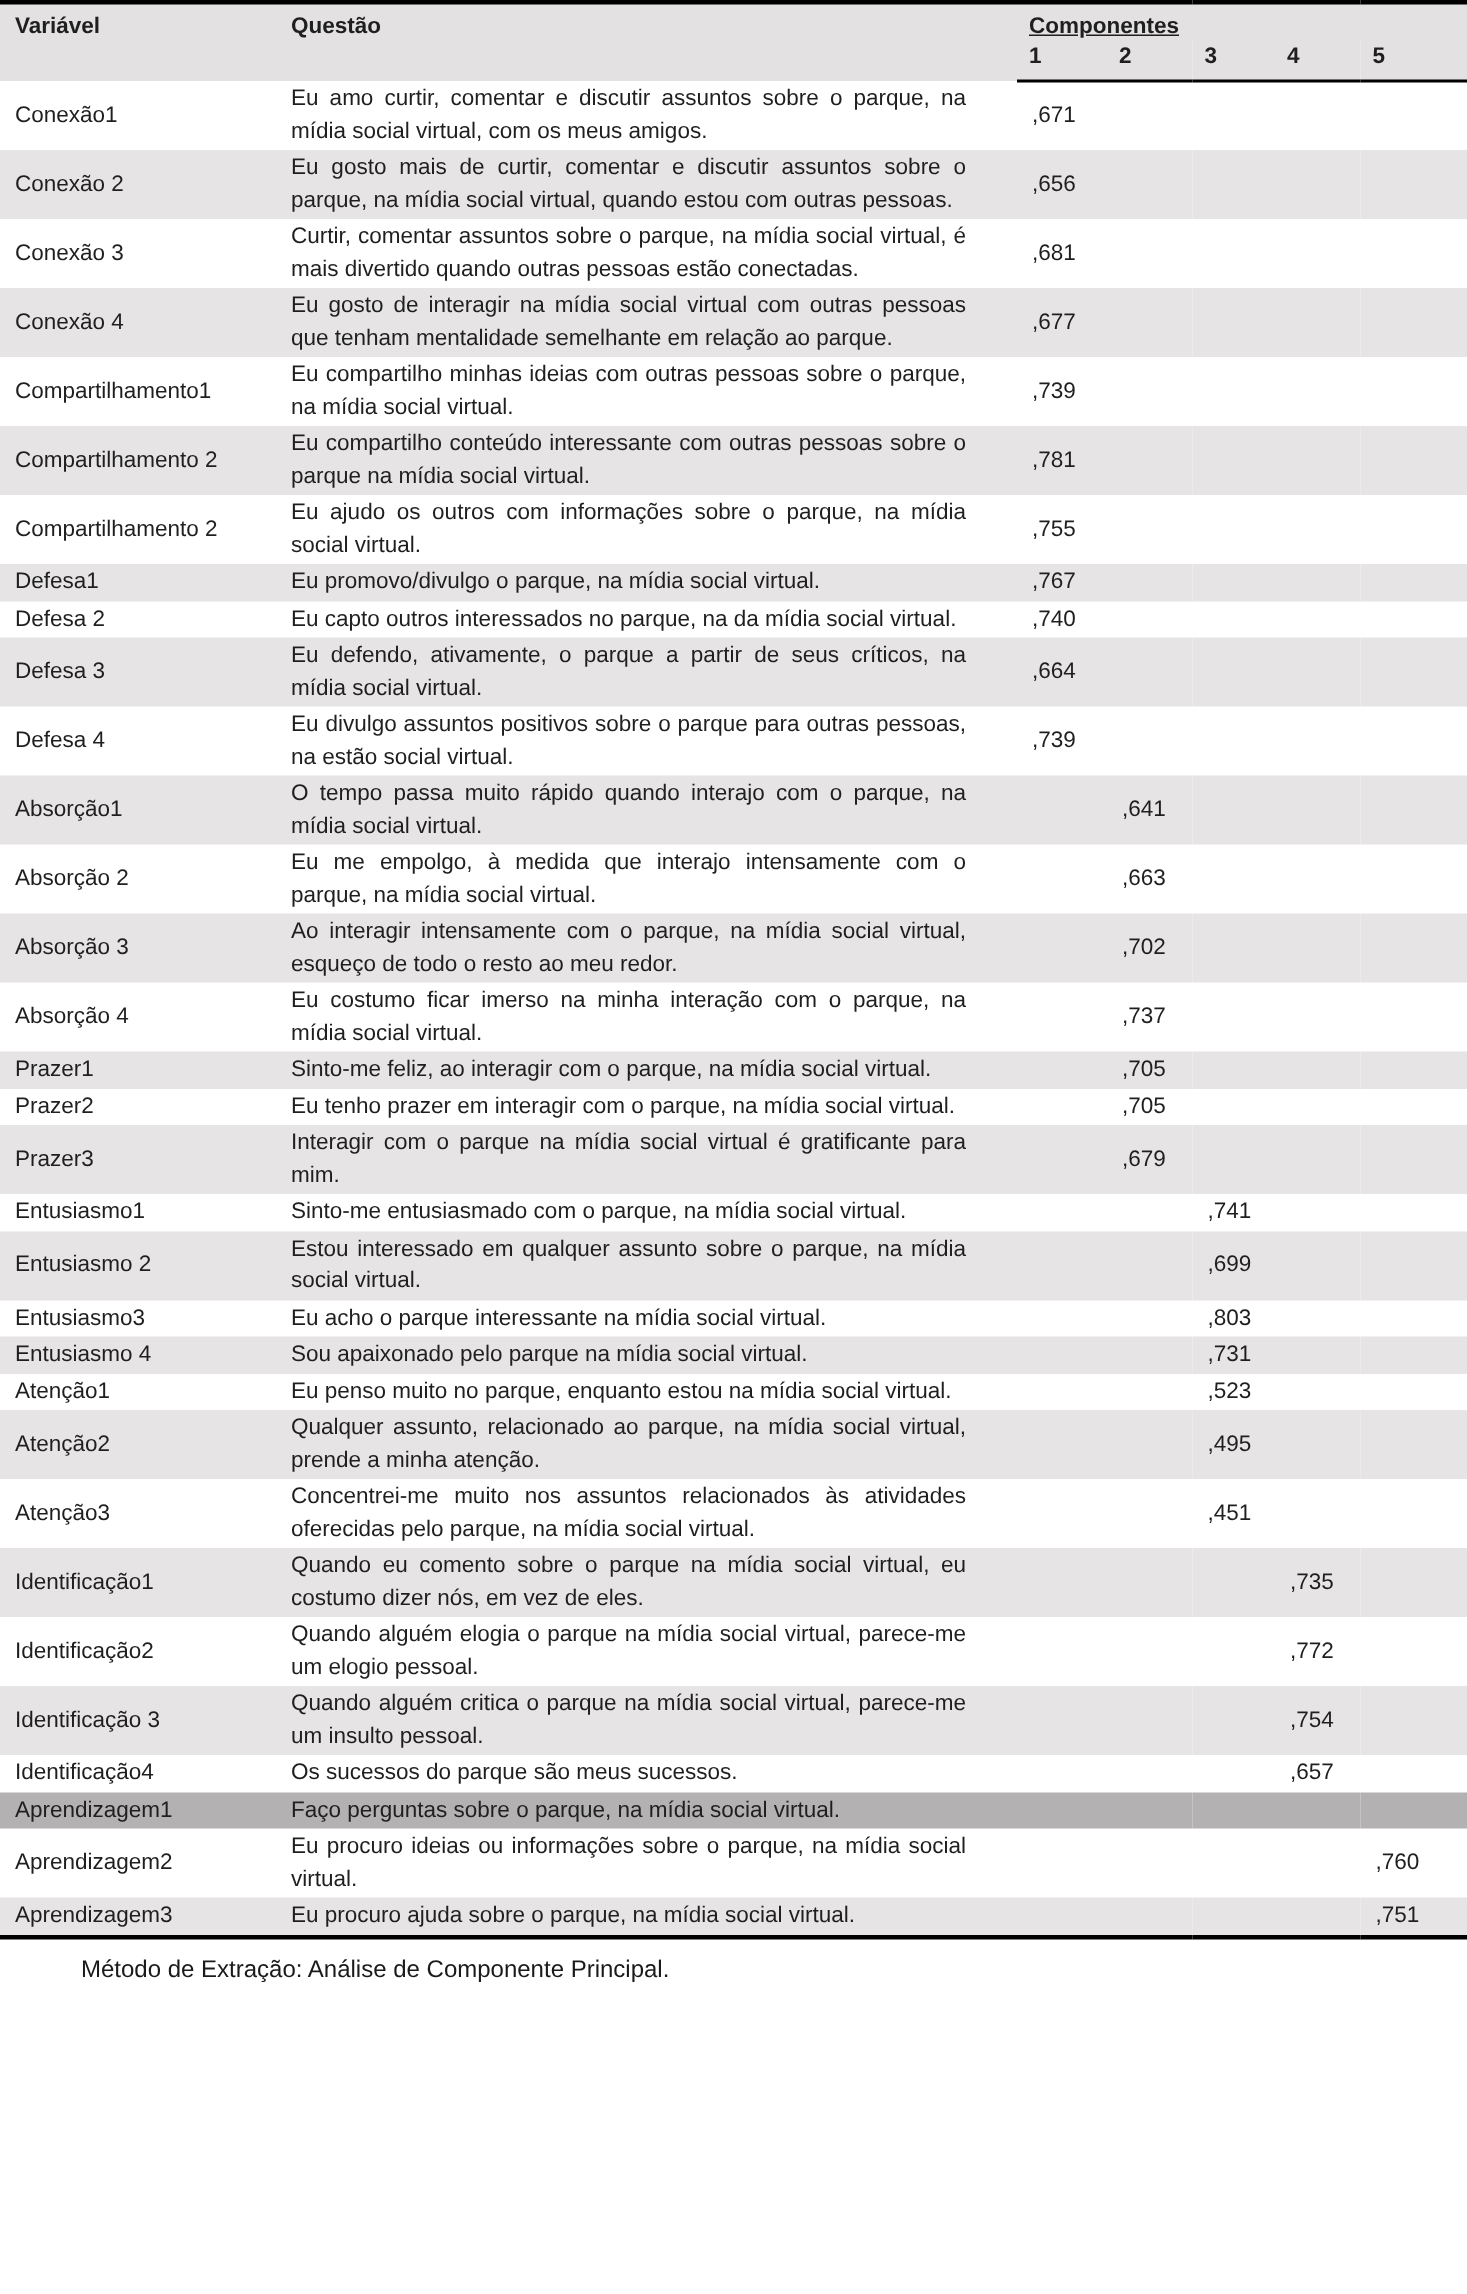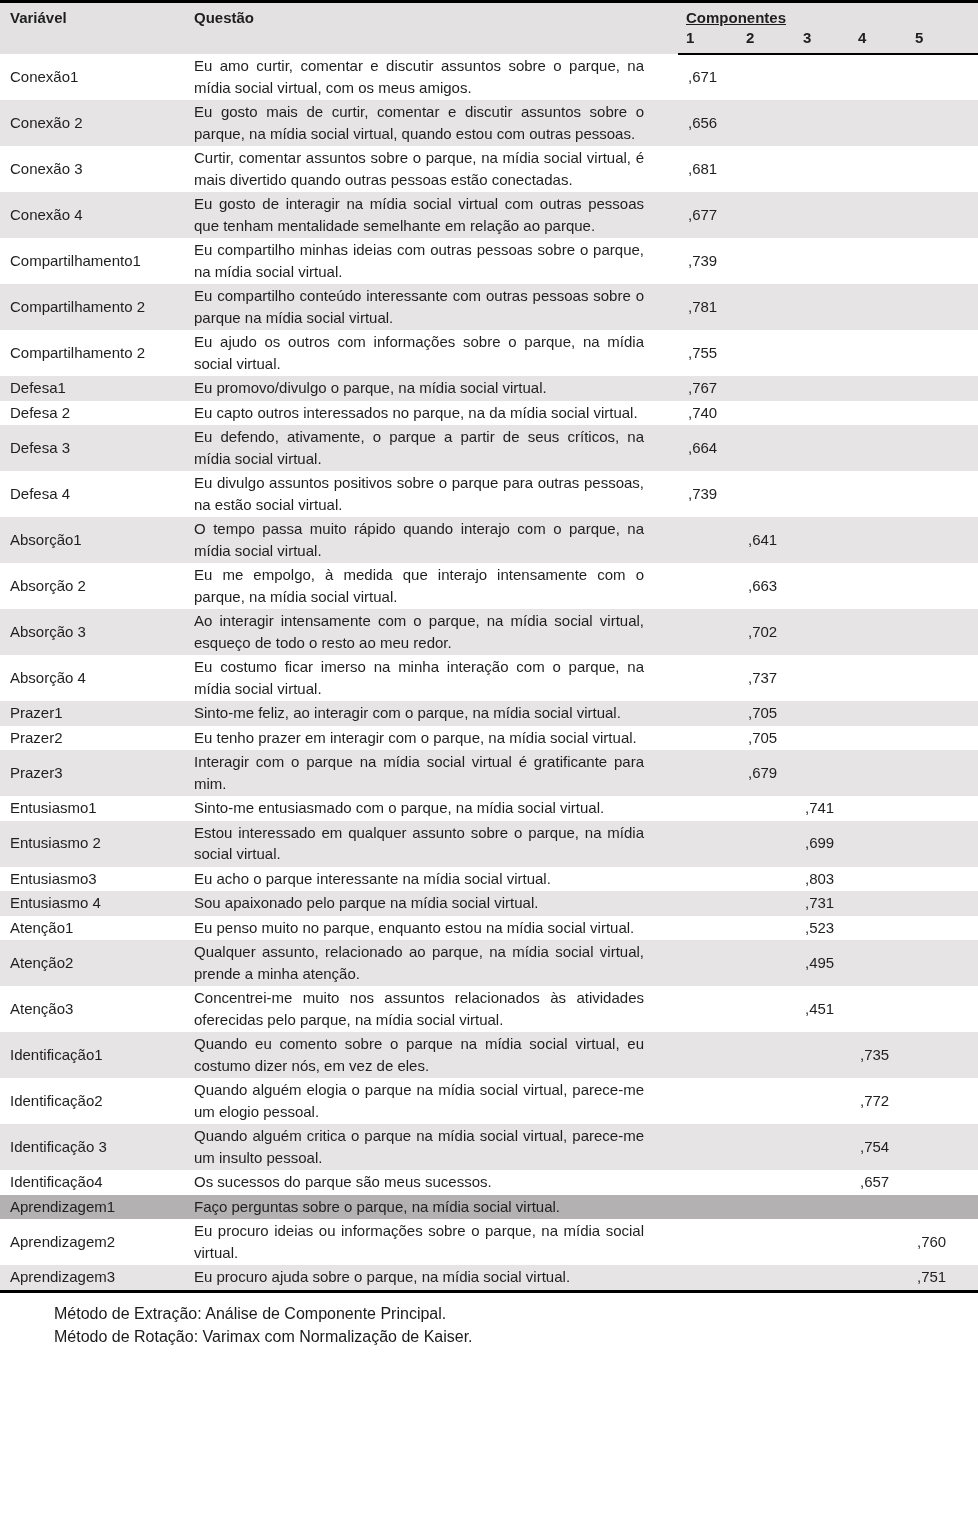--- a/index.html
+++ b/index.html
@@ -386,16 +386,15 @@
       <td class="loading"></td>
       <td class="loading"></td>
       <td class="loading"></td>
       <td class="loading">,751</td>
     </tr>
       </tbody>
   </table>
 
   <div class="footnotes">
     <p>Método de Extração: Análise de Componente Principal.</p>
-    <p>Método de Rotação: Varimax com Normalização de Kaiser.</p>
   </div>
 
 </div>
 
 </body></html>

